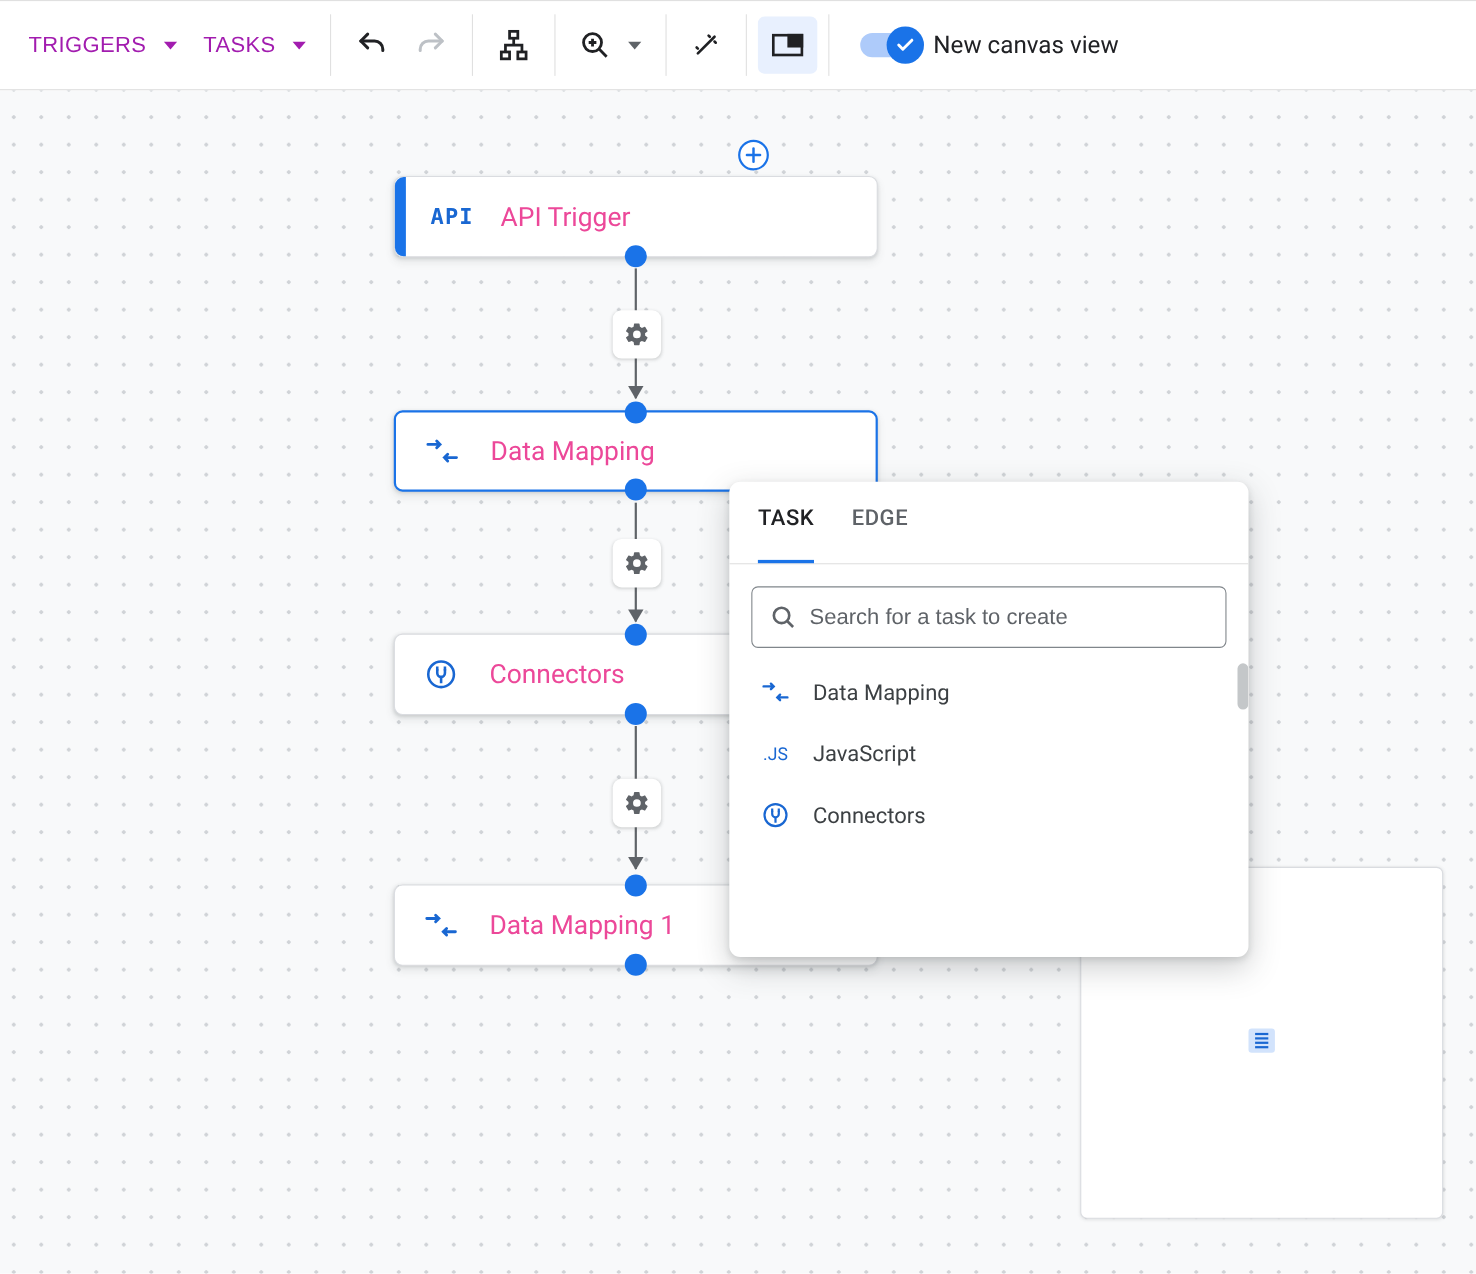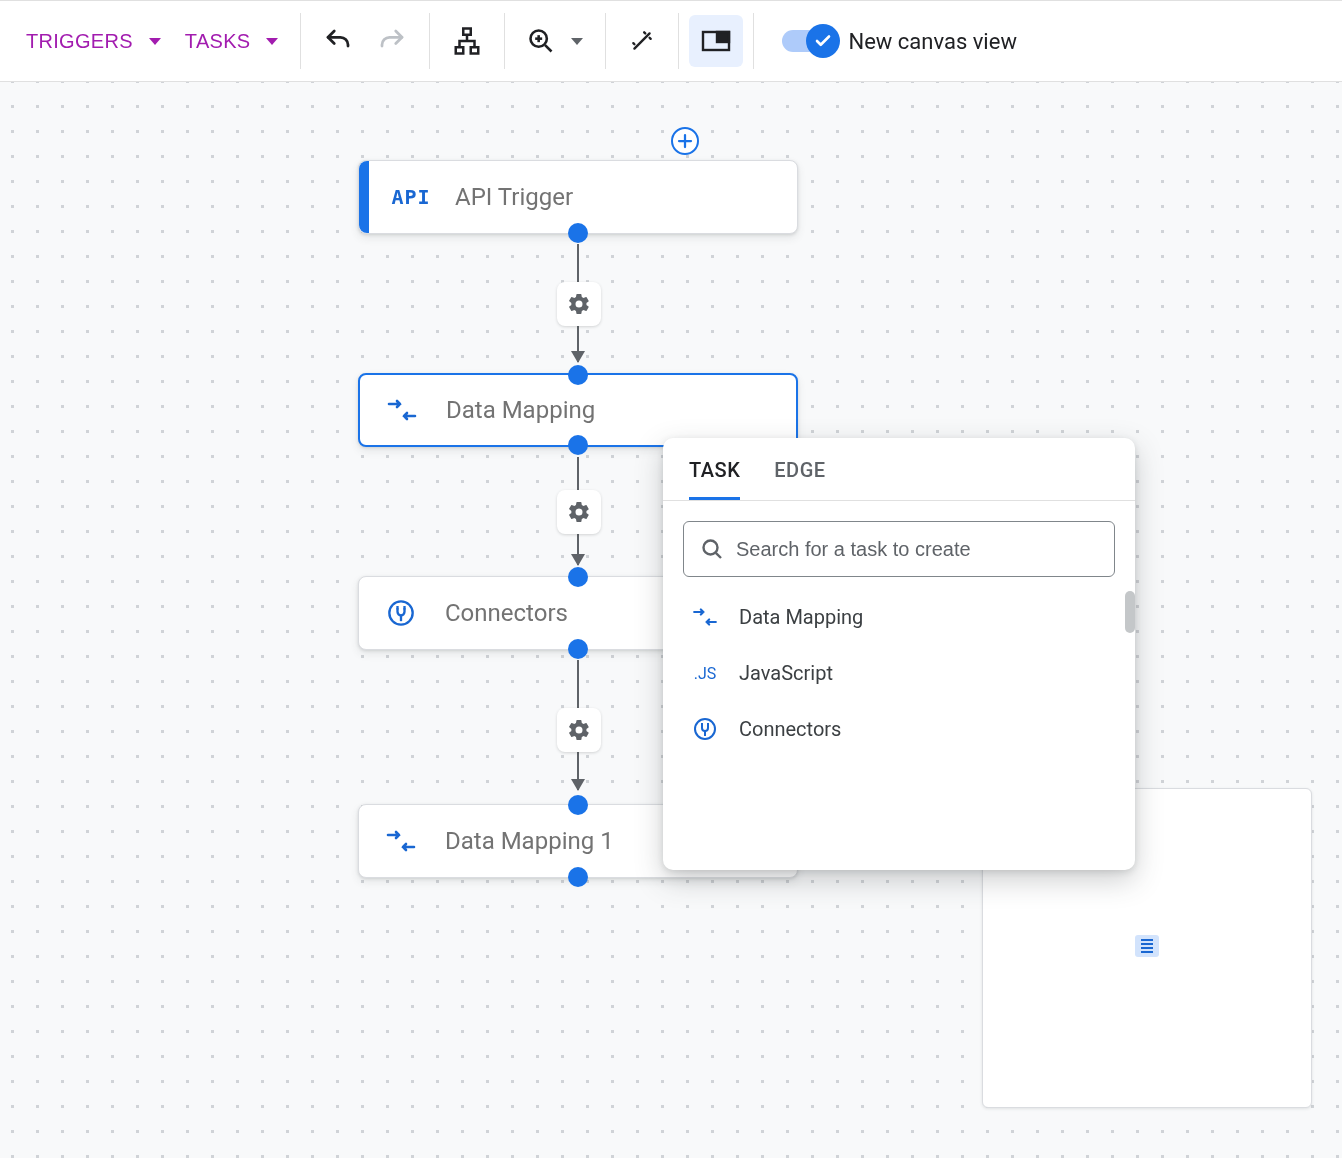--- a/index.html
+++ b/index.html
@@ -123,21 +123,21 @@
     }
     .node.trigger { padding-left: 34px; }
     .node-icon {
       width: 36px; height: 36px;
       display: flex; align-items: center; justify-content: center;
       color: #1967d2;
       flex-shrink: 0;
     }
     .node-label {
       font-size: 24px;
-      color: #737373;
+      color: #ec4899;
     }
     .port {
       position: absolute;
       width: 20px; height: 20px;
       border-radius: 50%;
       background: #1a73e8;
       left: 50%;
       transform: translateX(-50%);
     }
     .port.top { top: -10px; }
@@ -201,21 +201,21 @@
       display: flex;
       gap: 34px;
       padding: 20px 26px 0 26px;
       border-bottom: 1px solid #e0e0e0;
     }
     .popup-tab {
       font-size: 20px;
       font-weight: 500;
       letter-spacing: 0.5px;
       color: #5f6368;
-      padding-bottom: 15px;
+      padding-bottom: 27px;
       cursor: pointer;
       border-bottom: 3px solid transparent;
     }
     .popup-tab.active {
       color: #202124;
       border-bottom-color: #1a73e8;
     }
     .popup-search-wrap {
       padding: 20px 20px 8px 20px;
     }

